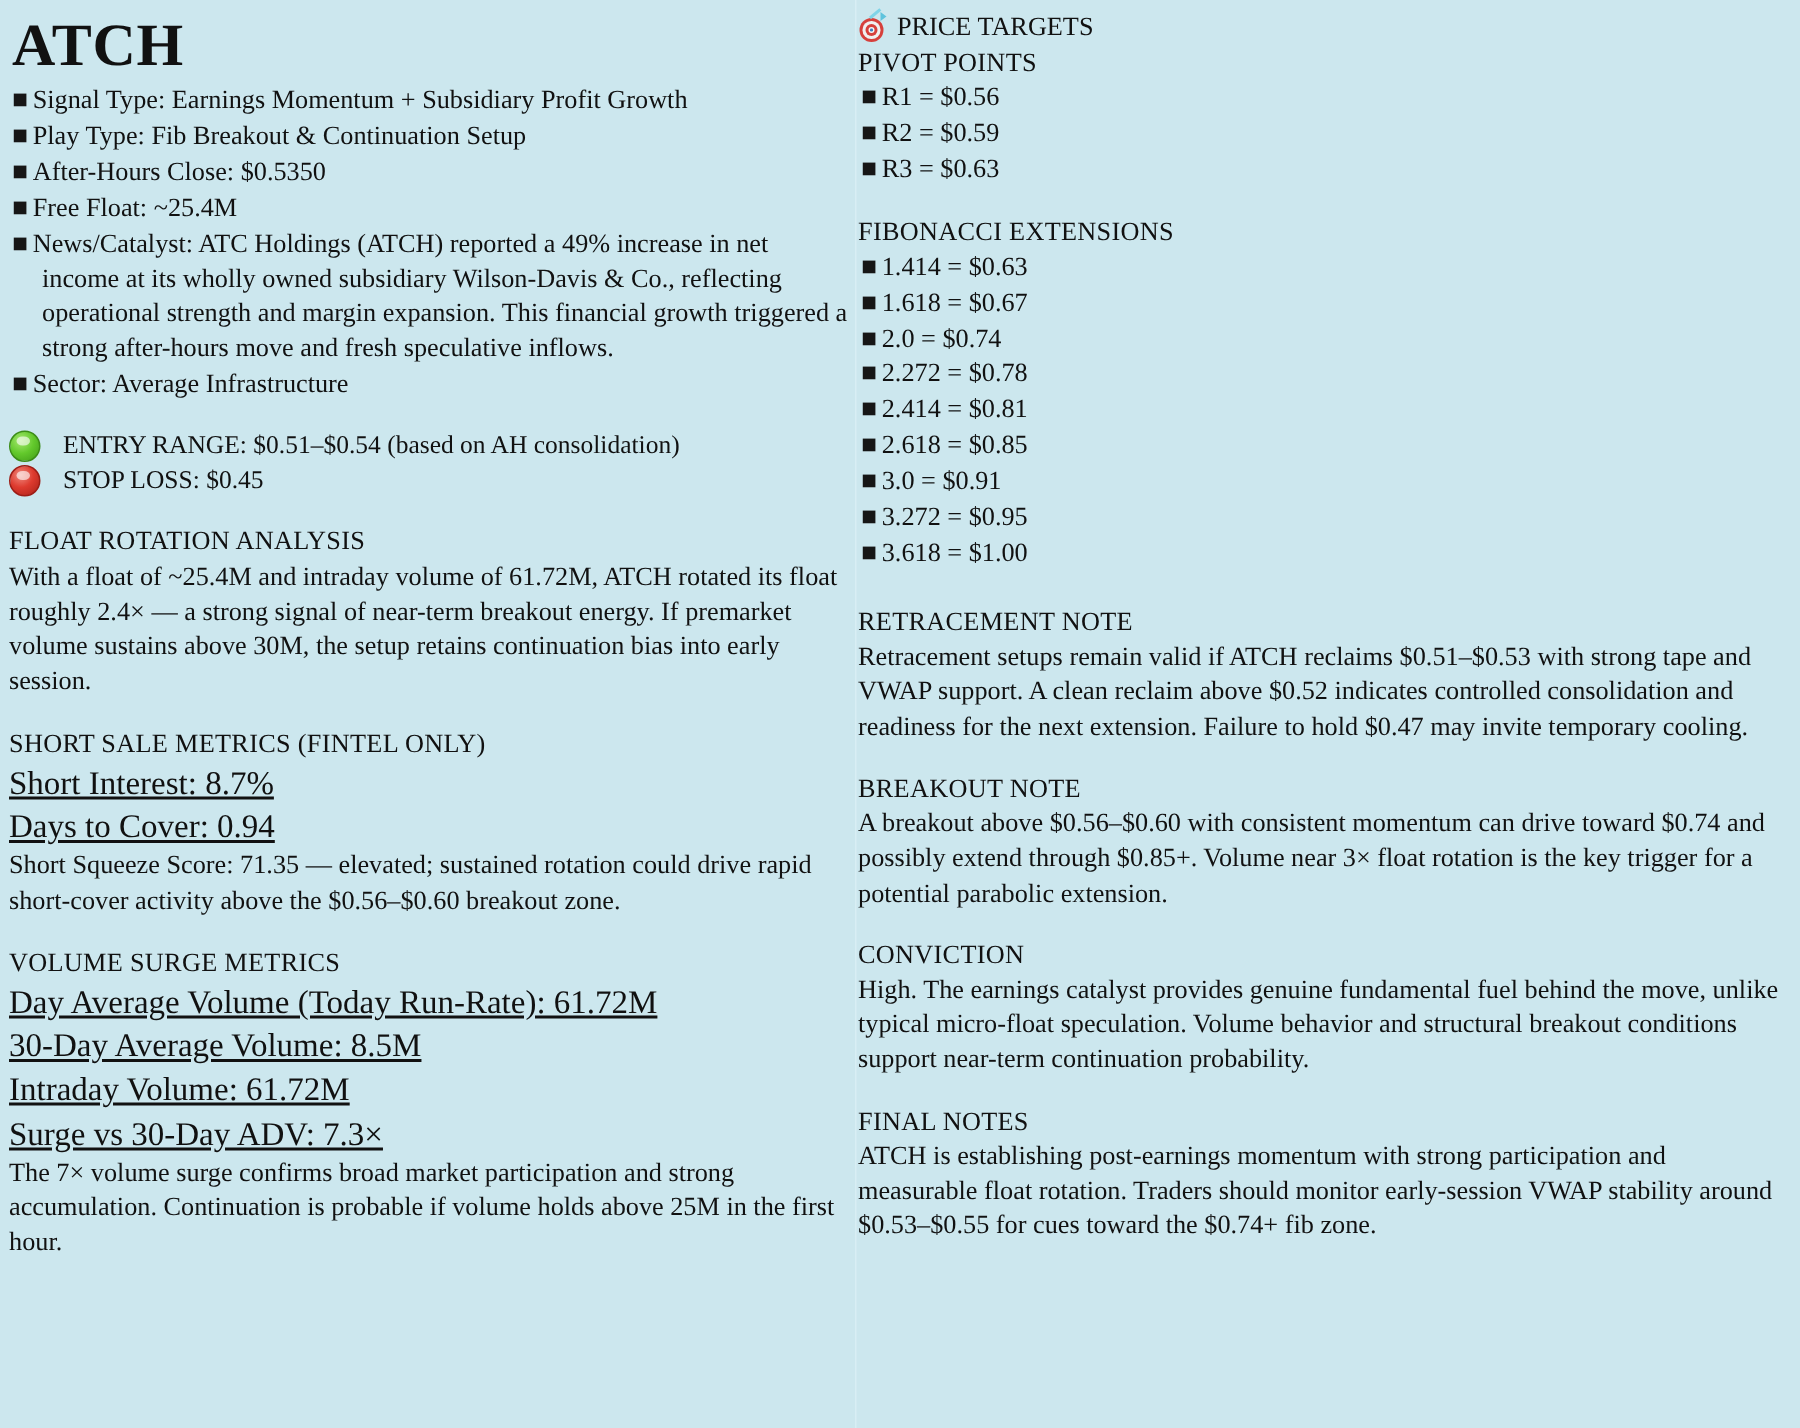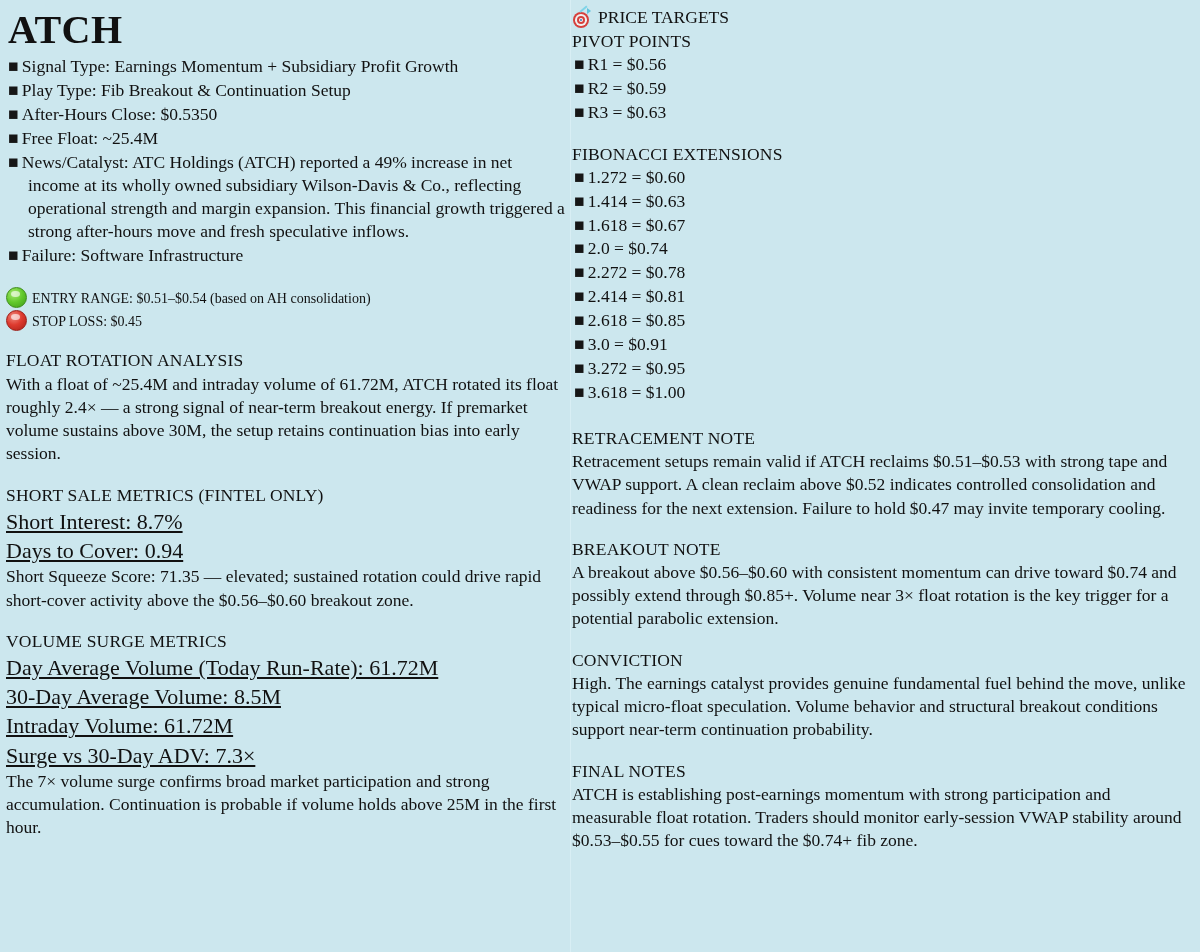--- a/index.html
+++ b/index.html
@@ -65,26 +65,26 @@
   }
   .sq-r {
     font-size: 13px;
     vertical-align: 2px;
     letter-spacing: 3px;
     color: #161616;
   }
   .gap-m { height: 18px; }
   .gap-l { height: 22px; }
   .signal-line {
-    font-size: 14px;
+    font-size: 17px;
     line-height: 1.33;
     margin: 0;
     display: flex;
     align-items: flex-end;
-    gap: 5px;
+    gap: 15px;
   }
   .orb {
     display: inline-block;
     width: 19px;
     height: 19px;
     border-radius: 50%;
     flex: 0 0 19px;
     margin-top: 2px;
     position: relative;
   }
@@ -181,21 +181,21 @@
   <div class="col col-left">
 
     <div class="ticker">ATCH</div>
 
     <div>
       <p class="bullet-line"><span class="sq">◼</span><span>Signal Type: Earnings Momentum + Subsidiary Profit Growth</span></p>
       <p class="bullet-line"><span class="sq">◼</span><span>Play Type: Fib Breakout &amp; Continuation Setup</span></p>
       <p class="bullet-line"><span class="sq">◼</span><span>After-Hours Close: $0.5350</span></p>
       <p class="bullet-line"><span class="sq">◼</span><span>Free Float: ~25.4M</span></p>
       <p class="bullet-line"><span class="sq">◼</span><span>News/Catalyst: ATC Holdings (ATCH) reported a 49% increase in net income at its wholly owned subsidiary Wilson-Davis &amp; Co., reflecting operational strength and margin expansion. This financial growth triggered a strong after-hours move and fresh speculative inflows.</span></p>
-      <p class="bullet-line"><span class="sq">◼</span><span>Failure: Software Infrastructure</span></p>
+      <p class="bullet-line"><span class="sq">◼</span><span>Sector: Average Infrastructure</span></p>
     </div>
 
     <div class="gap-m"></div>
 
     <div class="signal-line">
       <span class="orb orb-green"></span>
       <span>ENTRY RANGE: $0.51–$0.54 (based on AH consolidation)</span>
     </div>
     <div class="signal-line">
       <span class="orb orb-red"></span>
@@ -252,21 +252,20 @@
       <p class="bullet-line"><span class="sq-r">◼</span><span>R1 = $0.56</span></p>
       <p class="bullet-line"><span class="sq-r">◼</span><span>R2 = $0.59</span></p>
       <p class="bullet-line"><span class="sq-r">◼</span><span>R3 = $0.63</span></p>
     </div>
 
     <div class="gap-m"></div>
 
     <p class="sec-head">FIBONACCI EXTENSIONS</p>
 
     <div class="fib-list">
-      <p class="bullet-line"><span class="sq-r">◼</span><span>1.272 = $0.60</span></p>
       <p class="bullet-line"><span class="sq-r">◼</span><span>1.414 = $0.63</span></p>
       <p class="bullet-line"><span class="sq-r">◼</span><span>1.618 = $0.67</span></p>
       <p class="bullet-line"><span class="sq-r">◼</span><span>2.0 = $0.74</span></p>
       <p class="bullet-line"><span class="sq-r">◼</span><span>2.272 = $0.78</span></p>
       <p class="bullet-line"><span class="sq-r">◼</span><span>2.414 = $0.81</span></p>
       <p class="bullet-line"><span class="sq-r">◼</span><span>2.618 = $0.85</span></p>
       <p class="bullet-line"><span class="sq-r">◼</span><span>3.0 = $0.91</span></p>
       <p class="bullet-line"><span class="sq-r">◼</span><span>3.272 = $0.95</span></p>
       <p class="bullet-line"><span class="sq-r">◼</span><span>3.618 = $1.00</span></p>
     </div>

